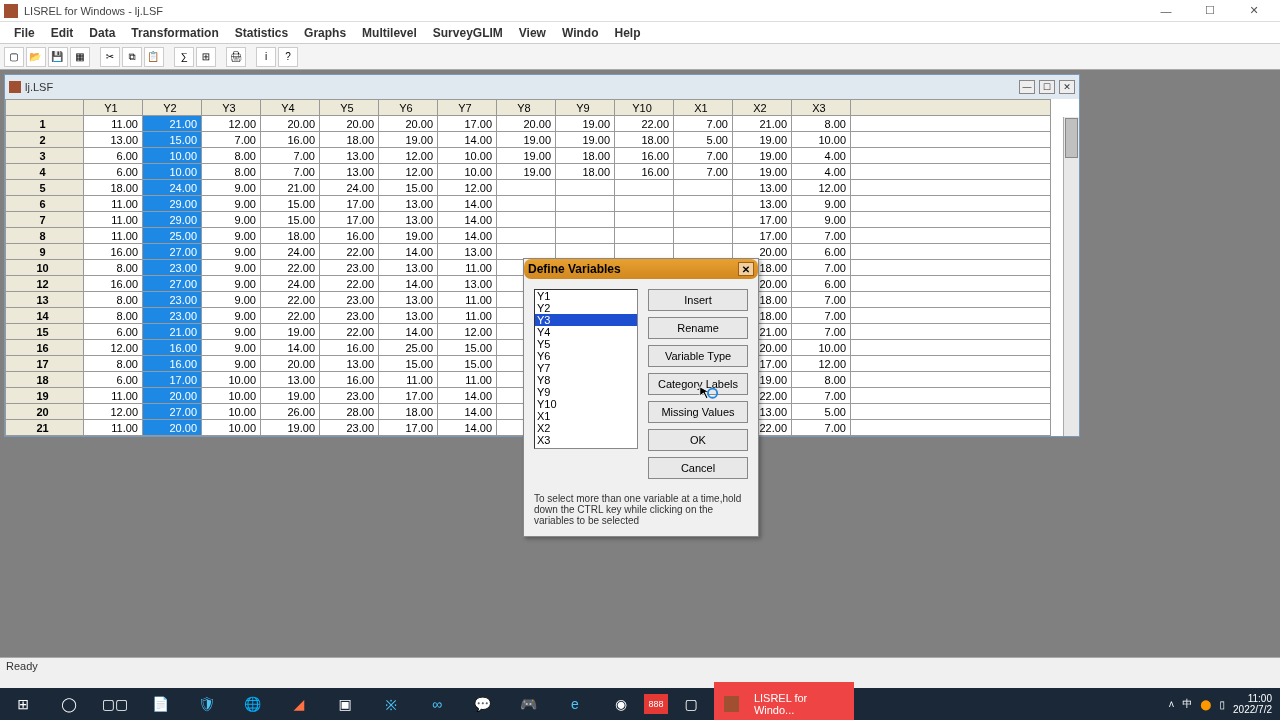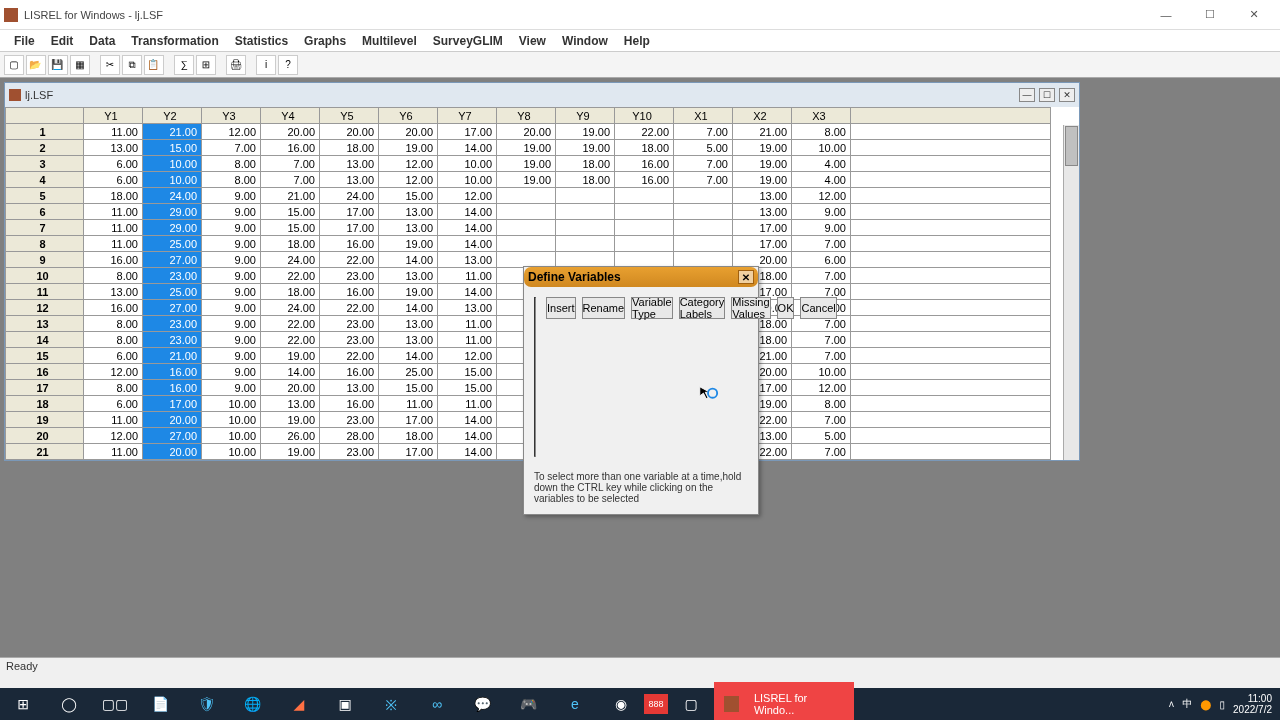--- a/index.html
+++ b/index.html
@@ -1,19 +1,19 @@
 <!DOCTYPE html>
 <html><head>
 <meta charset="utf-8">
 <style>
 * { margin: 0; padding: 0; box-sizing: border-box; font-family: "Segoe UI", Tahoma, sans-serif; }
 body { background: #fff; width: 1280px; height: 720px; overflow: hidden; position: relative; }
 
 
-.titlebar { height: 30px; background: #fff; display: flex; align-items: center; padding: 0 4px; justify-content: space-between; border-bottom: 1px solid #ddd; }
+.titlebar { height: 22px; background: #fff; display: flex; align-items: center; padding: 0 4px; justify-content: space-between; border-bottom: 1px solid #ddd; }
 .titlebar-left { display: flex; align-items: center; gap: 6px; }
 .app-icon { width: 14px; height: 14px; background: #a05030; }
 .title-text { font-size: 11px; color: #444; }
 .titlebar-ctrls { display: flex; gap: 0; }
 .titlebar-ctrls div { width: 44px; height: 20px; display: flex; align-items: center; justify-content: center; color: #555; font-size: 11px; }
 
 
 .menubar { height: 22px; background: #fff; display: flex; align-items: center; padding: 0 6px; gap: 0; border-bottom: 1px solid #ccc; }
 .menubar .menuitem { padding: 2px 8px; font-size: 12px; color: #333; font-weight: bold; }
 
@@ -43,21 +43,21 @@
 .vscroll-thumb { background:#c0c0c0; height:40px; border:1px solid #888; margin:1px; }
 
 
 .dialog { position: absolute; left: 523px; top: 188px; width: 236px; background: #f0f0f0; border: 1px solid #888; box-shadow: 2px 2px 4px rgba(0,0,0,.3); z-index:10; }
 .dialog-title { height: 20px; background: linear-gradient(#e8a030,#d08820); color:#000; font-size:12px; display:flex; align-items:center; justify-content:space-between; padding: 0 4px; font-weight:bold;border-radius:7px; }
 .dialog-close { width:16px; height:14px; background:#f0d0a0; border:1px solid #a06010; display:flex;align-items:center;justify-content:center;font-size:10px; font-weight:bold;}
 .dialog-body { padding: 10px; display:flex; gap:10px; }
 .varlist { width: 104px; height: 160px; background:#fff; border:1px inset #888; overflow:hidden; font-size:11px; }
 .varitem { padding: 0 2px; height:12px; line-height:12px; }
 .varitem.sel { background:#1e4fd0; color:#fff; }
-.dlg-buttons { display:flex; flex-direction:row; gap:6px; flex:1; }
+.dlg-buttons { display:flex; flex-direction:column; gap:6px; flex:1; }
 .dlg-btn { height:22px; border:1px solid #888; background:#e8e8e8; font-size:11px; display:flex;align-items:center;justify-content:center; }
 .dlg-hint { font-size:10px; color:#333; padding: 4px 10px 10px; }
 
 
 .statusbar { position:absolute; left:0; right:0; bottom:32px; height:31px; background:#f0f0f0; border-top:1px solid #aaa; font-size:11px; padding:2px 6px; color:#333; }
 
 
 .taskbar { position:absolute; left:0; right:0; bottom:0; height:32px; background:#1a2838; display:flex; align-items:center; }
 .taskbar .tbitem { width:46px; height:32px; display:flex; align-items:center; justify-content:center; color:#fff; font-size:14px;}
 .taskbar .active-app { background:#ef4444; padding:0 10px; height:44px; display:flex;align-items:center; gap:15px; font-size:11px; color:#fff; width:140px;}
@@ -85,21 +85,21 @@
 <div class="menubar" id="menubar">
     <div class="menuitem">File</div>
     <div class="menuitem">Edit</div>
     <div class="menuitem">Data</div>
     <div class="menuitem">Transformation</div>
     <div class="menuitem">Statistics</div>
     <div class="menuitem">Graphs</div>
     <div class="menuitem">Multilevel</div>
     <div class="menuitem">SurveyGLIM</div>
     <div class="menuitem">View</div>
-    <div class="menuitem">Window</div>
+    <div class="menuitem">Windo</div>
     <div class="menuitem">Help</div>
   </div>
 
 <div class="toolbar">
   <div class="tbtn">▢</div>
   <div class="tbtn">📂</div>
   <div class="tbtn">💾</div>
   <div class="tbtn">▦</div>
   <div class="tb-sep"></div>
   <div class="tbtn">✂</div>
@@ -308,37 +308,20 @@
               <td class="">9.00</td>
               <td class="">22.00</td>
               <td class="">23.00</td>
               <td class="">13.00</td>
               <td class="">11.00</td>
               <td class=""></td>
               <td class=""></td>
               <td class=""></td>
               <td class=""></td>
               <td class="">18.00</td>
-              <td class="">7.00</td>
-              <td></td>
-            </tr>
-            <tr>
-              <th class="rowhdr">11</th>
-              <td class="">13.00</td>
-              <td class=" sel">25.00</td>
-              <td class="">9.00</td>
-              <td class="">18.00</td>
-              <td class="">16.00</td>
-              <td class="">19.00</td>
-              <td class="">14.00</td>
-              <td class=""></td>
-              <td class=""></td>
-              <td class=""></td>
-              <td class=""></td>
-              <td class="">17.00</td>
               <td class="">7.00</td>
               <td></td>
             </tr>
             <tr>
               <th class="rowhdr">12</th>
               <td class="">16.00</td>
               <td class=" sel">27.00</td>
               <td class="">9.00</td>
               <td class="">24.00</td>
               <td class="">22.00</td>

